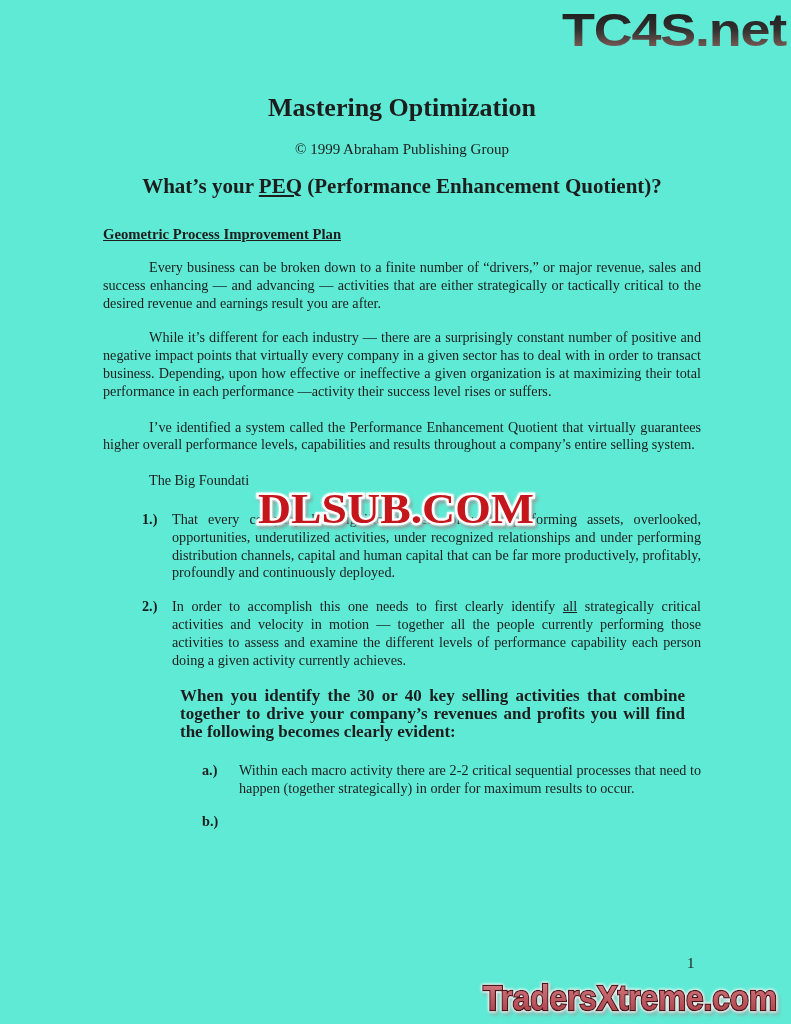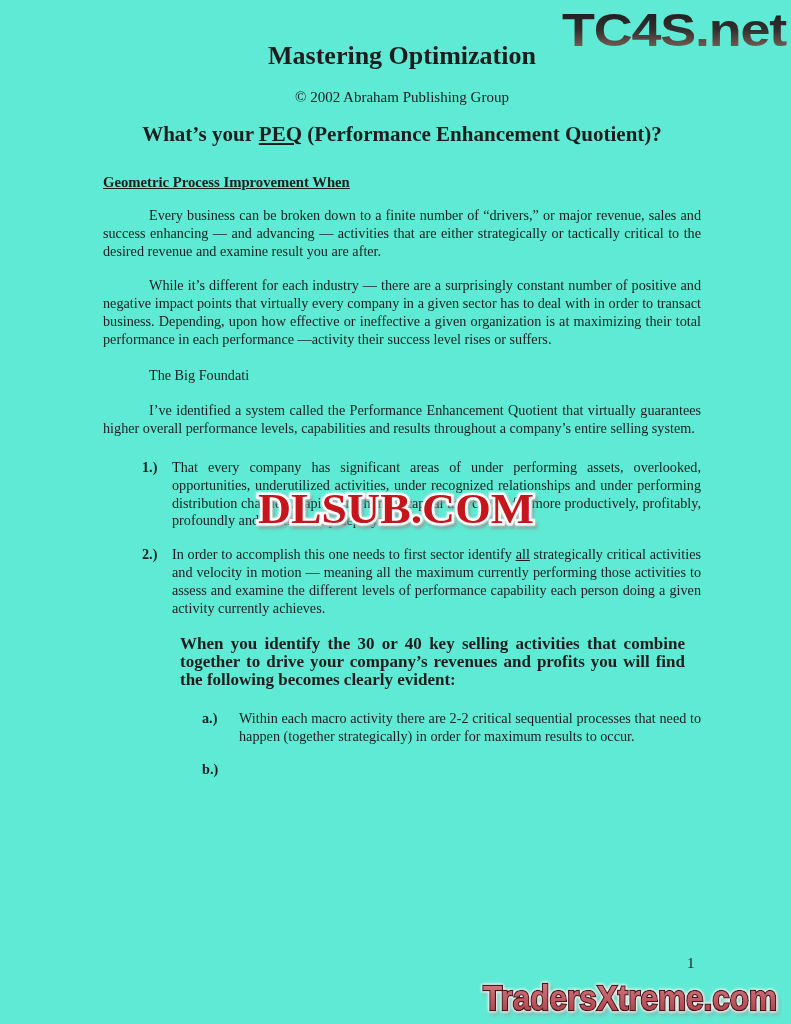--- a/index.html
+++ b/index.html
@@ -16,21 +16,21 @@
     font-family: "Liberation Serif", serif;
     color: #1d1d1d;
   }
   .content {
     position: absolute;
     left: 103px;
     top: 0;
     width: 598px;
   }
   .doc-title {
-    margin: 41px 0 0 0;
+    margin: 93px 0 0 0;
     text-align: center;
     font-size: 26px;
     line-height: 30px;
     font-weight: bold;
   }
   .copyright {
     margin-top: 17px;
     text-align: center;
     font-size: 15px;
     line-height: 18px;
@@ -147,42 +147,42 @@
         </linearGradient>
       </defs>
       <text x="115" y="43" text-anchor="middle" font-family="Liberation Sans, sans-serif" font-size="46" font-weight="bold" letter-spacing="-1" fill="url(#tc4sGrad)" textLength="224" lengthAdjust="spacingAndGlyphs">TC4S.net</text>
     </svg>
   </div>
 
   <div class="content">
 
     <h1 class="doc-title">Mastering Optimization</h1>
 
-    <div class="copyright">© 2002 Abraham Publishing Group</div>
+    <div class="copyright">© 1999 Abraham Publishing Group</div>
 
     <h2 class="subtitle"><span>What’s your </span><span class="u">PEQ</span><span> (Performance Enhancement Quotient)?</span></h2>
 
-    <h3 class="section-heading">Geometric Process Improvement When</h3>
-
-    <p class="body-para indent p1">Every business can be broken down to a finite number of “drivers,” or major revenue, sales and success enhancing — and advancing — activities that are either strategically or tactically critical to the desired revenue and examine result you are after.</p>
+    <h3 class="section-heading">Geometric Process Improvement Plan</h3>
+
+    <p class="body-para indent p1">Every business can be broken down to a finite number of “drivers,” or major revenue, sales and success enhancing — and advancing — activities that are either strategically or tactically critical to the desired revenue and earnings result you are after.</p>
 
     <p class="body-para indent">While it’s different for each industry — there are a surprisingly constant number of positive and negative impact points that virtually every company in a given sector has to deal with in order to transact business.  Depending, upon how effective or ineffective a given organization is at maximizing their total performance in each performance —activity their success level rises or suffers.</p>
 
+    <p class="body-para indent p3">I’ve identified a system called the Performance Enhancement Quotient that virtually guarantees higher overall performance levels, capabilities and results throughout a company’s entire selling system.</p>
+
     <p class="body-para indent foundation-line">The Big Foundati</p>
-
-    <p class="body-para indent p3">I’ve identified a system called the Performance Enhancement Quotient that virtually guarantees higher overall performance levels, capabilities and results throughout a company’s entire selling system.</p>
 
     <div class="num-item first">
       <span class="marker">1.)</span>
       <span>That every company has significant areas of under performing assets, overlooked, opportunities, underutilized activities, under recognized relationships and under performing distribution channels, capital and human capital that can be far more productively, profitably, profoundly and continuously deployed.</span>
     </div>
 
     <div class="num-item">
       <span class="marker">2.)</span>
-      <span>In order to accomplish this one needs to first sector identify </span><span class="u">all</span><span> strategically critical activities and velocity in motion — meaning all the maximum currently performing those activities to assess and examine the different levels of performance capability each person doing a given activity currently achieves.</span>
+      <span>In order to accomplish this one needs to first clearly identify </span><span class="u">all</span><span> strategically critical activities and velocity in motion — together all the people currently performing those activities to assess and examine the different levels of performance capability each person doing a given activity currently achieves.</span>
     </div>
 
     <p class="when-para">When you identify the 30 or 40 key selling activities that combine together to drive your company’s revenues and profits you will find the following becomes clearly evident:</p>
 
     <div class="let-item first">
       <span class="marker">a.)</span>
       <span>Within each macro activity there are 2-2 critical sequential processes that need to happen (together strategically) in order for maximum results to occur.</span>
     </div>
 
     <div class="let-item">

